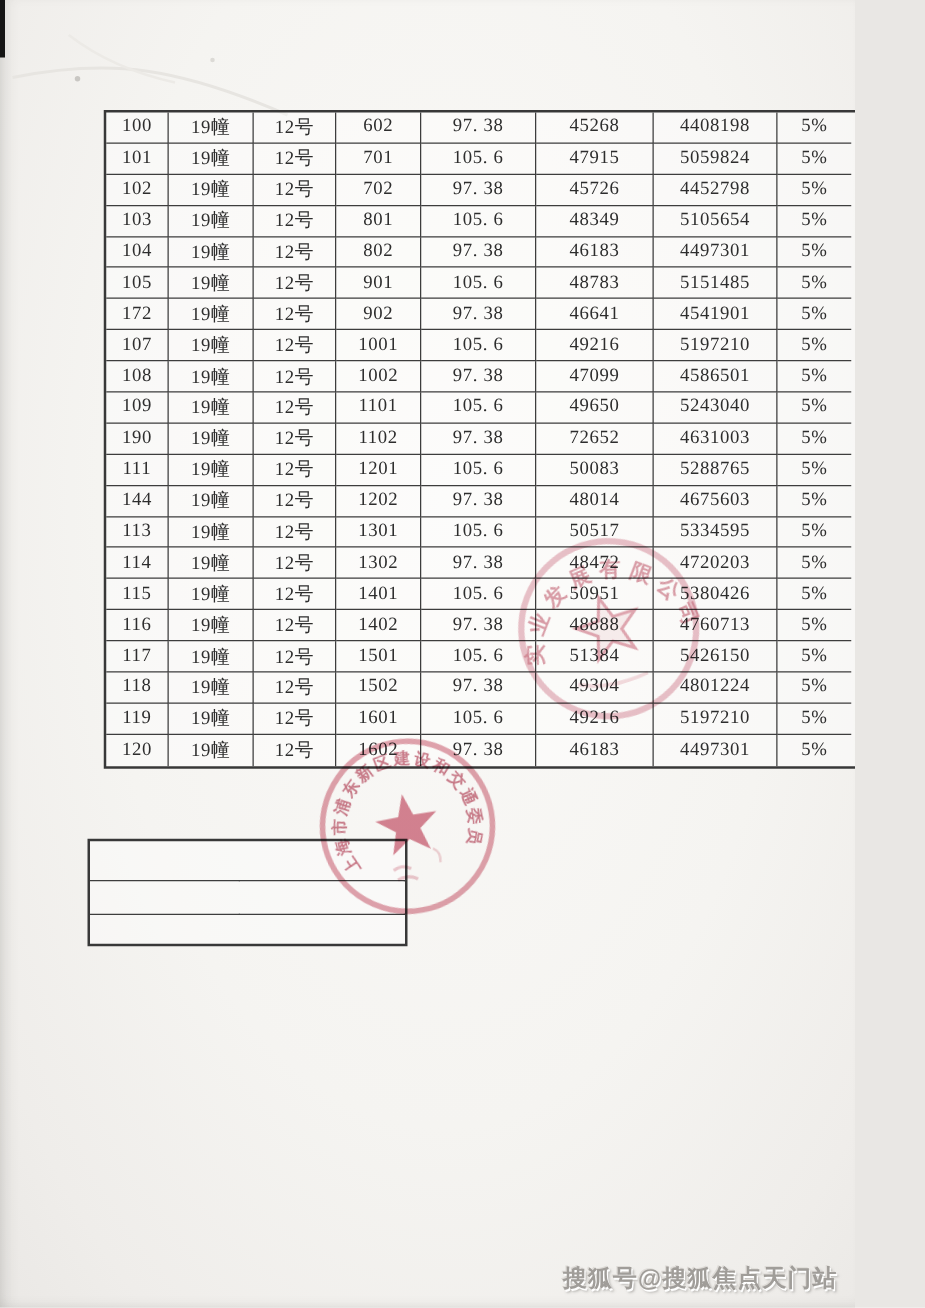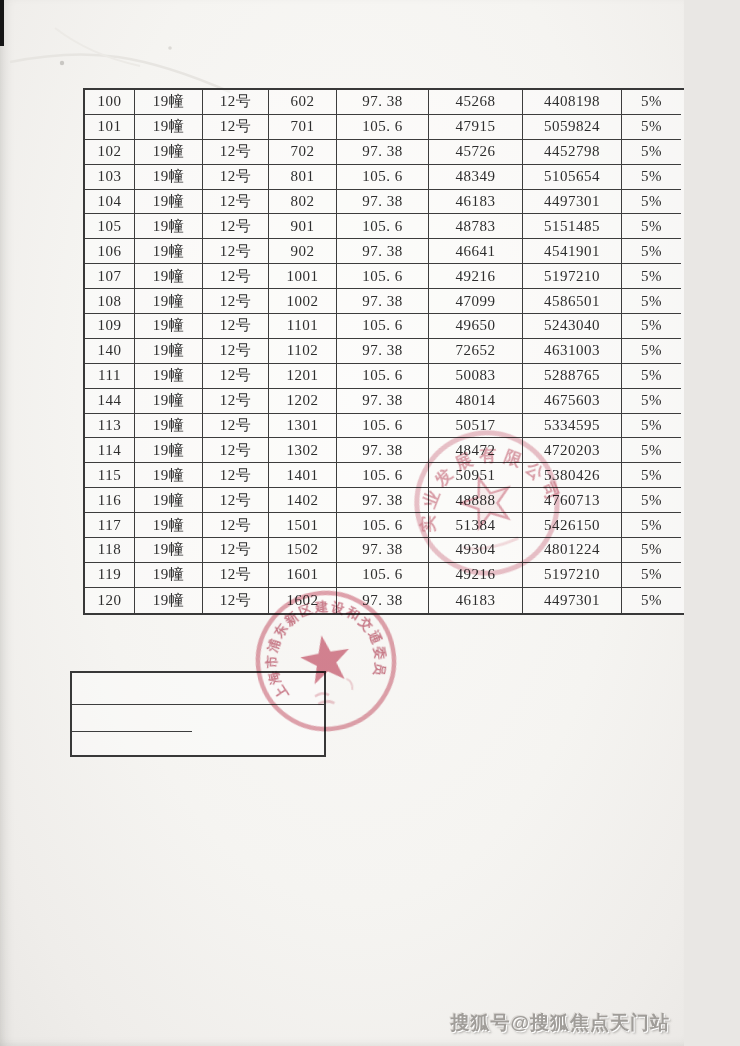--- a/index.html
+++ b/index.html
@@ -129,21 +129,21 @@
         <div class="tcell">105</div>
         <div class="tcell">19幢</div>
         <div class="tcell">12号</div>
         <div class="tcell">901</div>
         <div class="tcell">105. 6</div>
         <div class="tcell">48783</div>
         <div class="tcell">5151485</div>
         <div class="tcell">5%</div>
       </div>
       <div class="trow">
-        <div class="tcell">106</div>
+        <div class="tcell">172</div>
         <div class="tcell">19幢</div>
         <div class="tcell">12号</div>
         <div class="tcell">902</div>
         <div class="tcell">97. 38</div>
         <div class="tcell">46641</div>
         <div class="tcell">4541901</div>
         <div class="tcell">5%</div>
       </div>
       <div class="trow">
         <div class="tcell">107</div>
@@ -169,21 +169,21 @@
         <div class="tcell">109</div>
         <div class="tcell">19幢</div>
         <div class="tcell">12号</div>
         <div class="tcell">1101</div>
         <div class="tcell">105. 6</div>
         <div class="tcell">49650</div>
         <div class="tcell">5243040</div>
         <div class="tcell">5%</div>
       </div>
       <div class="trow">
-        <div class="tcell">140</div>
+        <div class="tcell">190</div>
         <div class="tcell">19幢</div>
         <div class="tcell">12号</div>
         <div class="tcell">1102</div>
         <div class="tcell">97. 38</div>
         <div class="tcell">72652</div>
         <div class="tcell">4631003</div>
         <div class="tcell">5%</div>
       </div>
       <div class="trow">
         <div class="tcell">111</div>
@@ -286,20 +286,21 @@
         <div class="tcell">5%</div>
       </div>
     </div>
 
   <div class="summary-table">
       <div class="srow">
         <div class="tcell">总面积</div>
         <div class="tcell">11792. 10</div>
       </div>
       <div class="srow">
+        <div class="tcell">总价</div>
         <div class="tcell">566988571</div>
       </div>
       <div class="srow">
         <div class="tcell">均价</div>
         <div class="tcell">48, 082</div>
       </div>
     </div>
 
   <svg class="stamp stamp-upper" width="170" height="170" viewBox="0 0 170 170">
     <defs>

